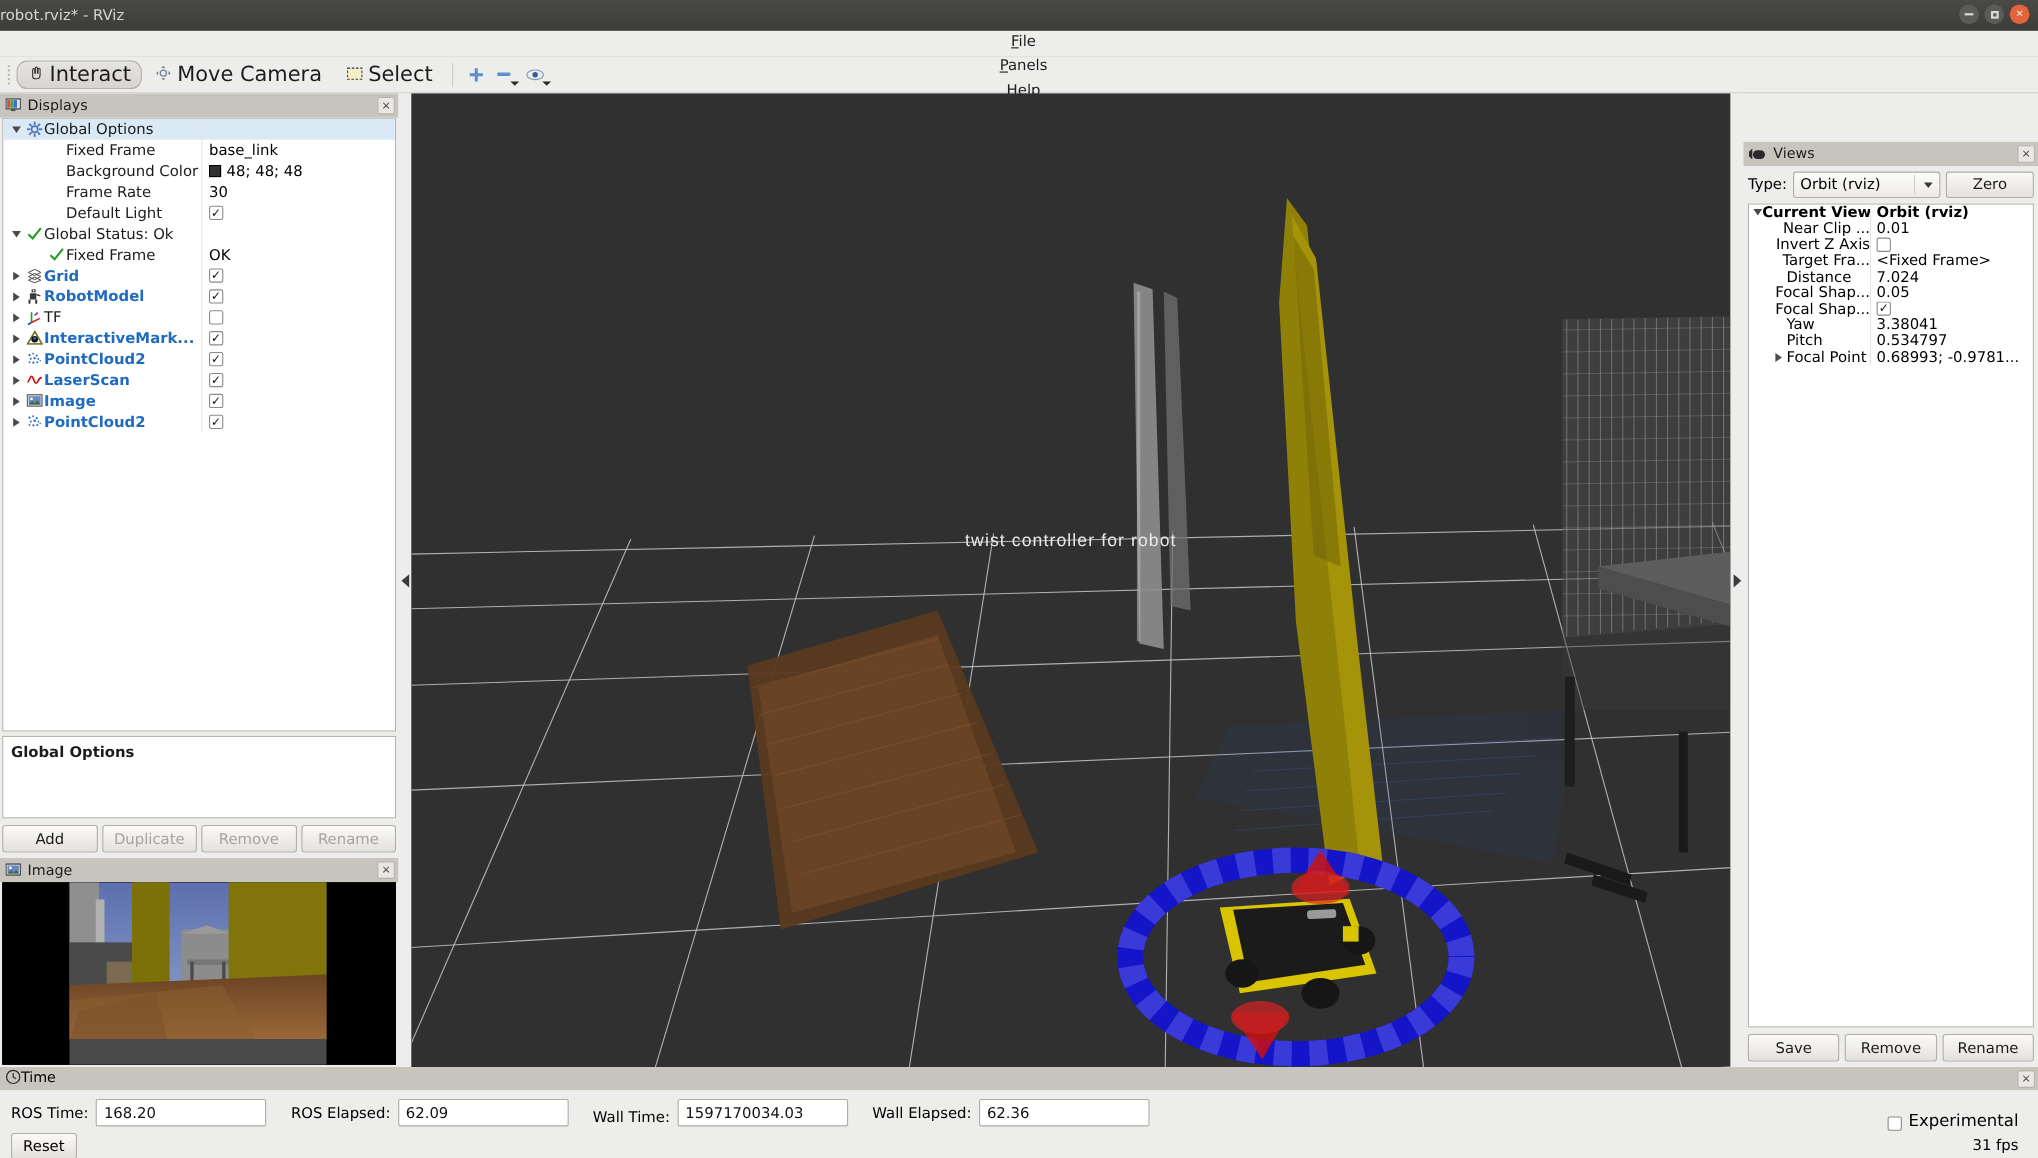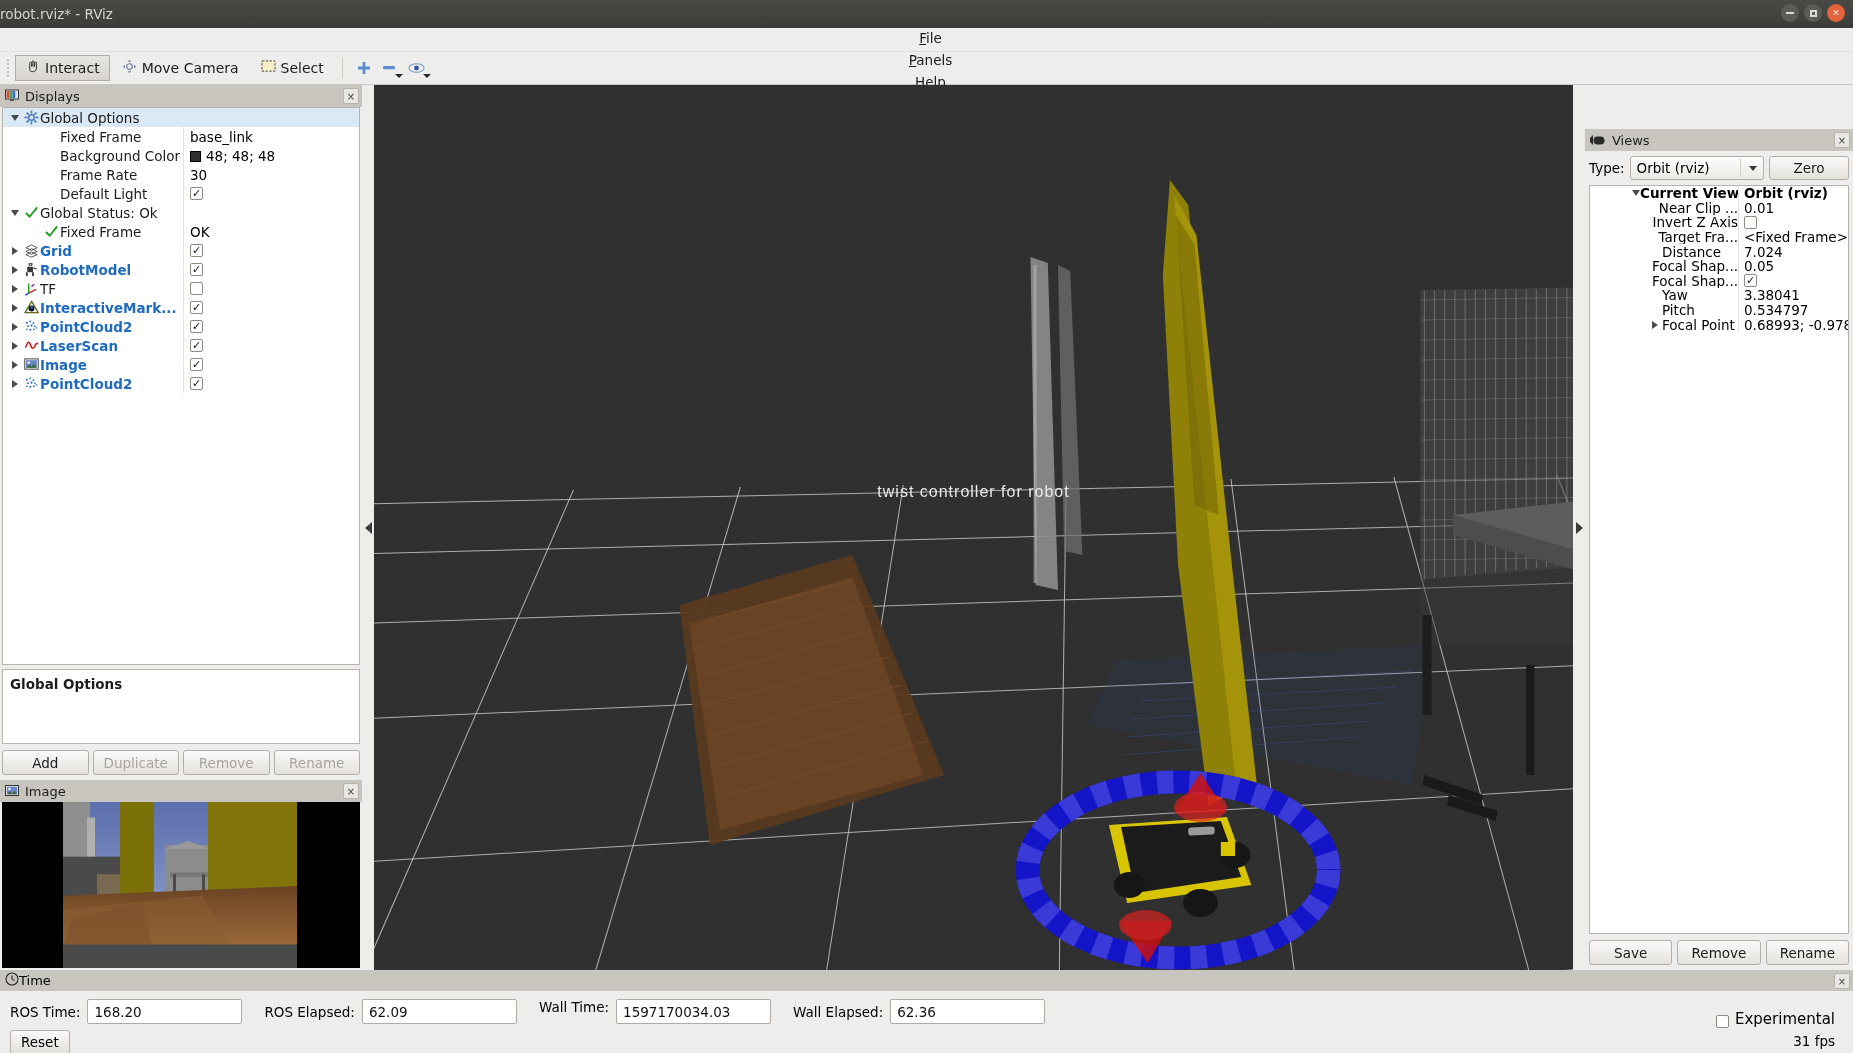--- a/index.html
+++ b/index.html
@@ -29,22 +29,22 @@
   
   #menubar{ height:24px; background:#ededeb; display:flex; align-items:center; padding-left:8px; gap:2px;
             border-bottom:1px solid #e2e0dd;flex-direction:column;}
   .menu-item{ padding:2px 9px; font-size:13.5px; color:#1c1c1c; }
   .menu-item u{ text-decoration:underline; }
   
   #toolbar{ height:33px; background:#ededeb; display:flex; align-items:center; padding-left:4px;
             border-bottom:1px solid #c9c6c1; gap:2px;}
   .grip{ width:7px;height:22px;display:flex;flex-direction:column;justify-content:center;align-items:center;gap:2px;margin-right:2px;}
   .grip span{ width:2px;height:2px;background:#b6b2ab;border-radius:50%;}
-  .tbtn{ height:26px; display:flex; align-items:center; gap:5px; padding:0 9px; font-size:14px;
-         border:1px solid transparent; border-radius:0; color:#1c1c1c; white-space:nowrap;}
+  .tbtn{ height:26px; display:flex; align-items:center; gap:5px; padding:0 9px; font-size:19px;
+         border:1px solid transparent; border-radius:10px; color:#1c1c1c; white-space:nowrap;}
   .tbtn.active{ background:linear-gradient(to bottom,#e6e4e0,#d8d5d0); border:1px solid #b3afa8; }
   .tb-sep{ width:1px;height:22px;background:#cfccc6;margin:0 6px;}
   .zbtn{ width:26px;height:26px;display:flex;align-items:center;justify-content:center;}
   .drop-arrow{ width:0;height:0;border-left:4px solid transparent;border-right:4px solid transparent;
                border-top:4px solid #2a2a2a; align-self:flex-end; margin-bottom:3px; margin-left:-2px;}
   
   #body{ display:flex; height:885px; width:100%; background:#ededeb; }
   
   #leftcol{ width:362px; display:flex; flex-direction:column; background:#ededeb;}
   .panel-title{ height:22px; background:#c8c5bf; display:flex; align-items:center; padding:0 5px;
@@ -87,21 +87,21 @@
       color:#e8e8e8; font-size:16px; letter-spacing:1px; white-space:nowrap; font-family:"Liberation Sans",sans-serif;}
   
   #rightcol{ width:268px; display:flex; flex-direction:column; background:#ededeb;margin-top:44px;}
   #views-type{ display:flex; align-items:center; gap:5px; padding:5px 4px;}
   #views-type .lbl{ font-size:13.5px; }
   .combo{ flex:1; height:24px; border:1px solid #b3afa8; border-radius:3px;
           background:linear-gradient(to bottom,#fdfdfc,#eceae6); display:flex; align-items:center;
           padding:0 6px; font-size:13.5px; position:relative;}
   .combo .caret{ margin-left:auto; width:0;height:0;border-left:4px solid transparent;border-right:4px solid transparent;border-top:5px solid #3a3a3a;}
   .combo-sep{ position:absolute; right:22px; top:2px; bottom:2px; width:1px; background:#d2cfc9;}
-  #views-tree{ flex:1; margin:0 4px; background:#fff; border:1px solid #b9b5ae; overflow:hidden;padding-left:38px;}
+  #views-tree{ flex:1; margin:0 4px; background:#fff; border:1px solid #b9b5ae; overflow:hidden;}
   .vrow{ height:14.6px; display:flex; align-items:center; font-size:13.5px;}
   .vcol-a{ width:110px; display:flex; align-items:center; height:100%; overflow:hidden; white-space:nowrap;}
   .vcol-b{ flex:1; padding-left:5px; border-left:1px solid #e7e5e2; height:100%; display:flex; align-items:center;
            overflow:hidden; white-space:nowrap;}
   .vbold{ font-weight:bold; }
   #views-btnrow{ display:flex; gap:5px; padding:6px 4px 5px 4px;}
   
   #timepanel{ height:114px; background:#ededeb; display:flex; flex-direction:column; }
   #time-title{ height:21px; background:#c8c5bf; display:flex; align-items:center; padding:0 5px;
                font-size:13px; position:relative;}
@@ -857,21 +857,21 @@
 
   <div id="time-fields">
       <div style="display: flex; align-items: center; margin-right: 22px;">
         <span class="tf-label">ROS Time:</span>
         <div class="tf-input" style="width: 155px;">168.20</div>
       </div>
       <div style="display: flex; align-items: center; margin-right: 22px;">
         <span class="tf-label">ROS Elapsed:</span>
         <div class="tf-input" style="width: 155px;">62.09</div>
       </div>
-      <div style="display: flex; align-items: flex-start; margin-right: 22px;">
+      <div style="display: flex; align-items: flex-end; margin-right: 22px;">
         <span class="tf-label">Wall Time:</span>
         <div class="tf-input" style="width: 155px;">1597170034.03</div>
       </div>
       <div style="display: flex; align-items: center; margin-right: 22px;">
         <span class="tf-label">Wall Elapsed:</span>
         <div class="tf-input" style="width: 155px;">62.36</div>
       </div>
     </div>
 
   <div id="time-bottom">

